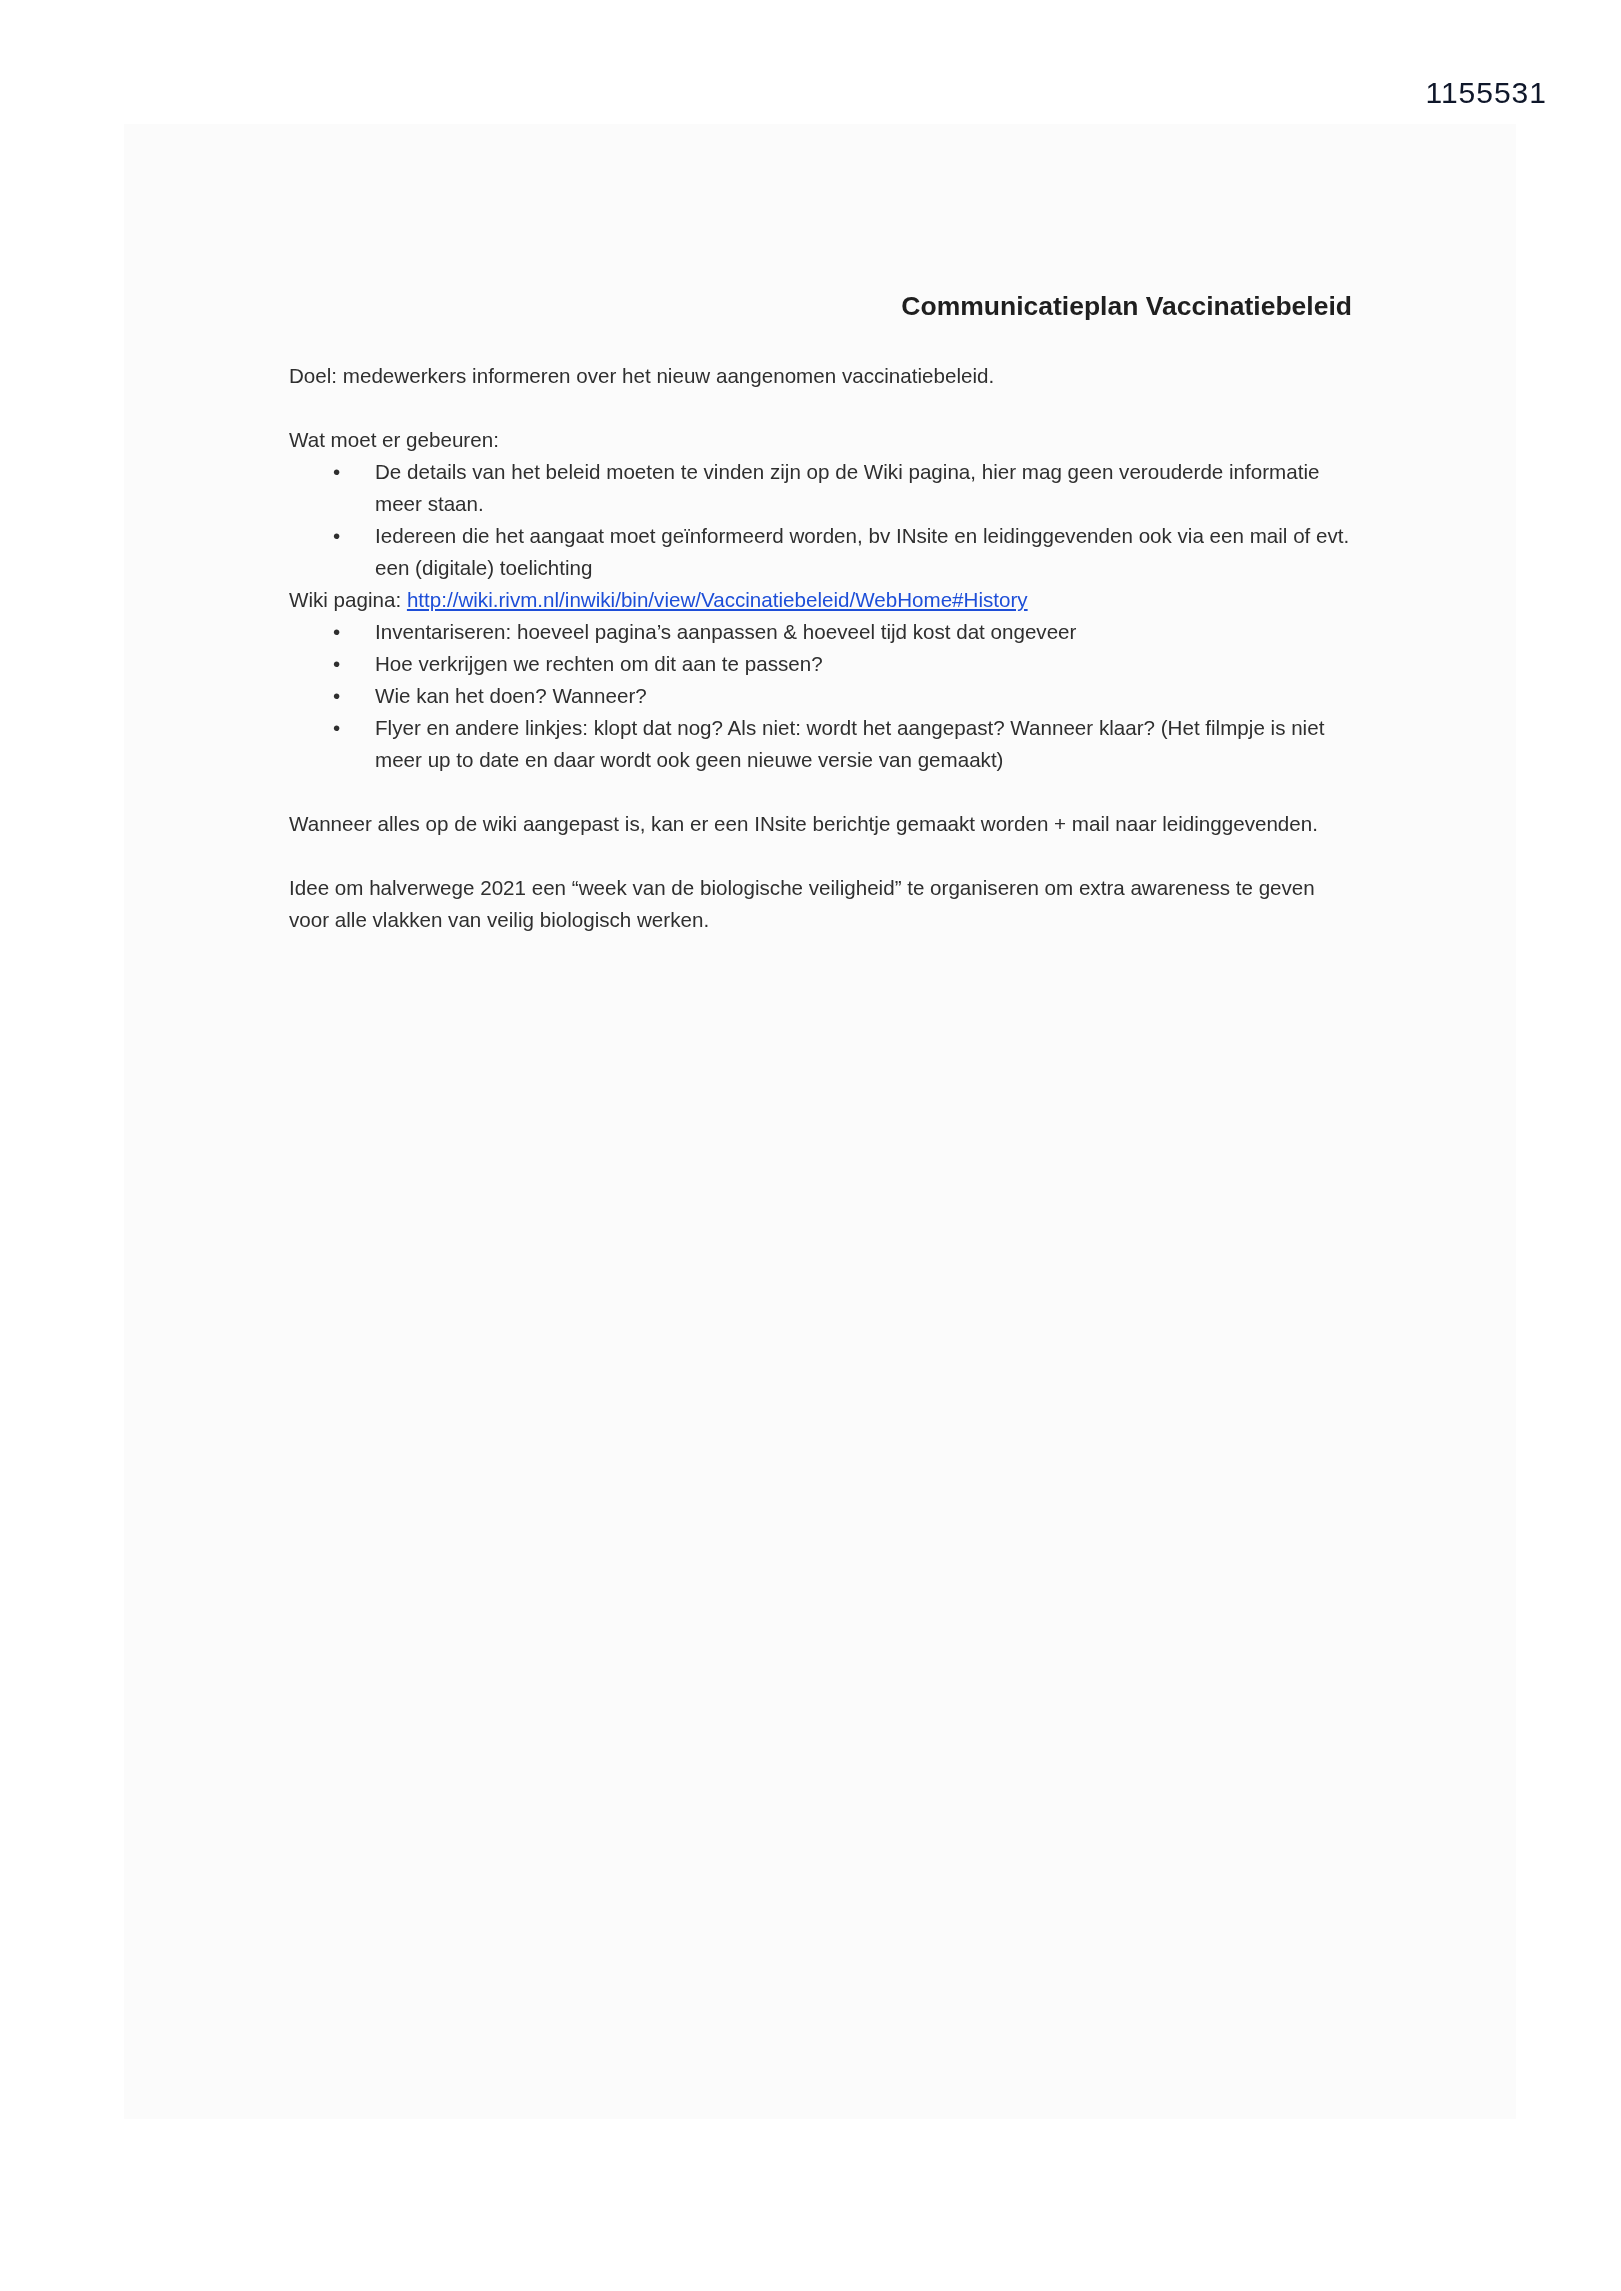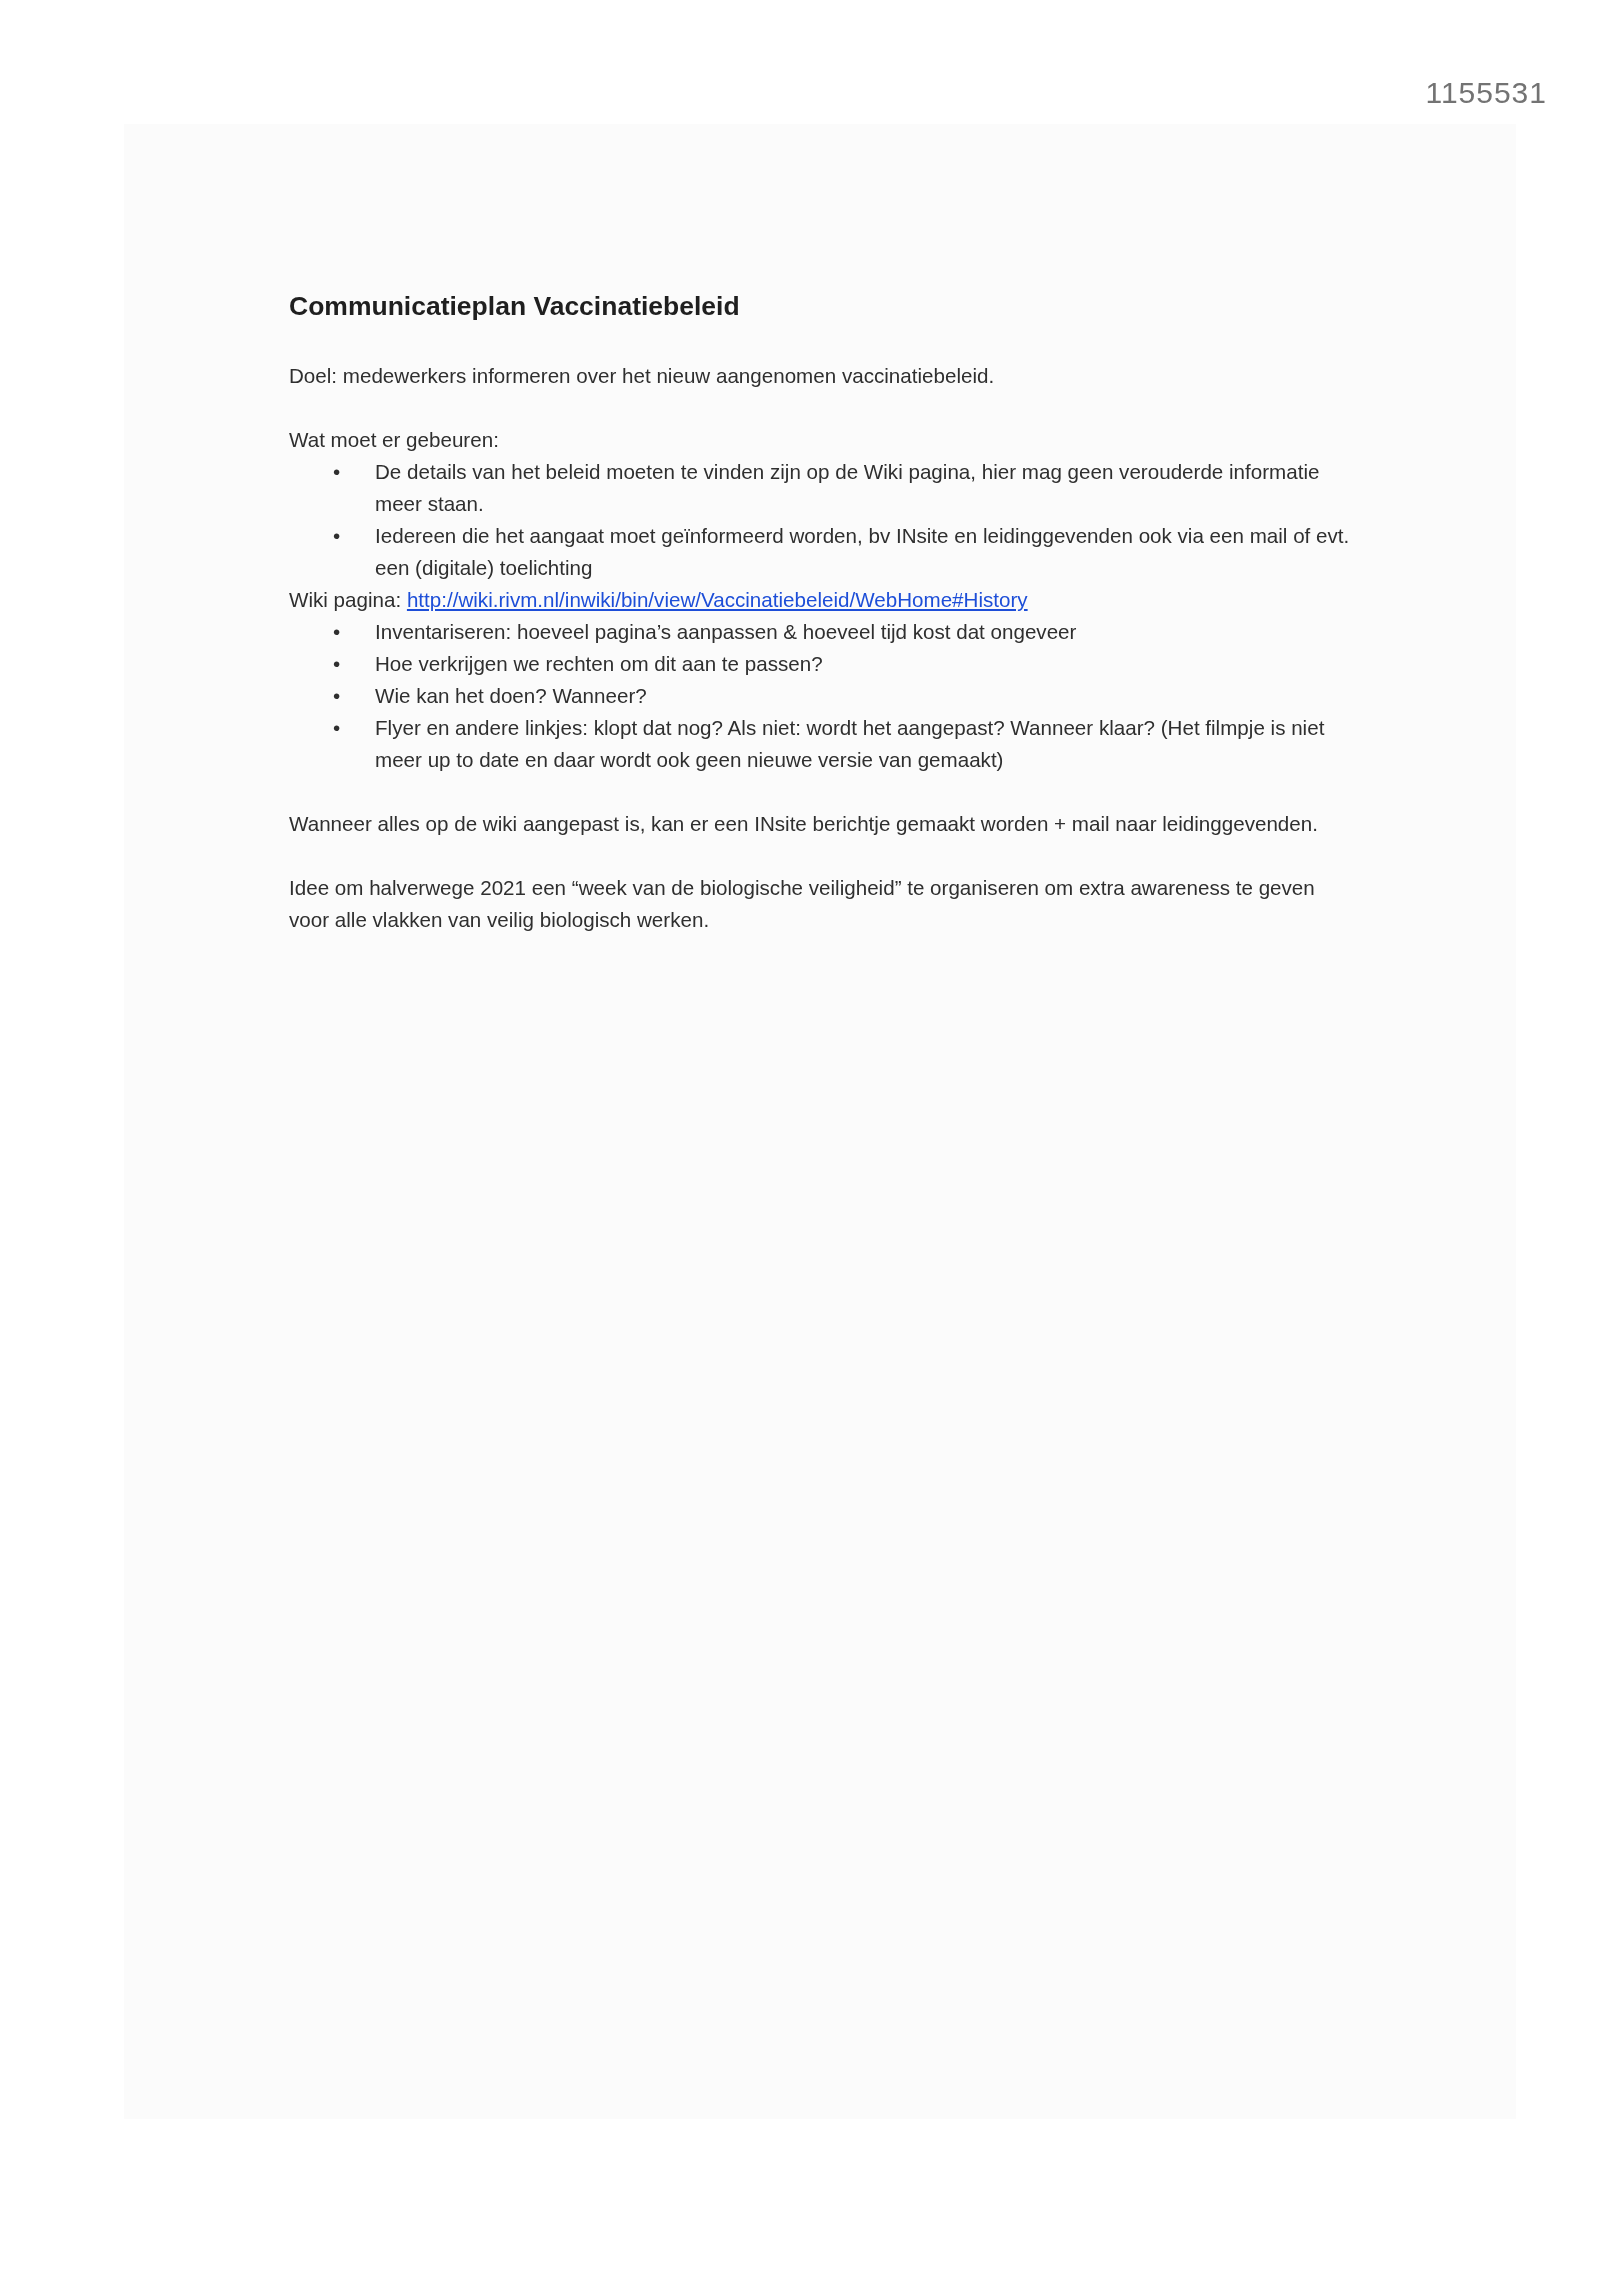--- a/index.html
+++ b/index.html
@@ -23,37 +23,38 @@
     width: 1392px;
     height: 1995px;
     background: #fbfbfb;
   }
   .stamp {
     position: absolute;
     top: 76px;
     right: 74px;
     font-size: 30px;
     letter-spacing: 1px;
-    color: #737373;
+    color: #0f172a;
     font-family: "Liberation Sans", sans-serif;
   }
   .content {
     position: absolute;
     left: 289px;
     top: 290px;
     width: 1063px;
     font-size: 20.6px;
     line-height: 32px;
   }
   .doc-title {
     font-size: 26.5px;
     line-height: 33px;
     font-weight: 700;
     color: #1f1f1f;
     margin: 0 0 37px 0;
+    text-align: right;
   }
   .para {
     margin: 0;
   }
   .para + .heading { margin-top: 32px; }
   .heading { margin: 0; }
   ul.bullets {
     list-style: none;
     margin: 0;
     padding: 0;

